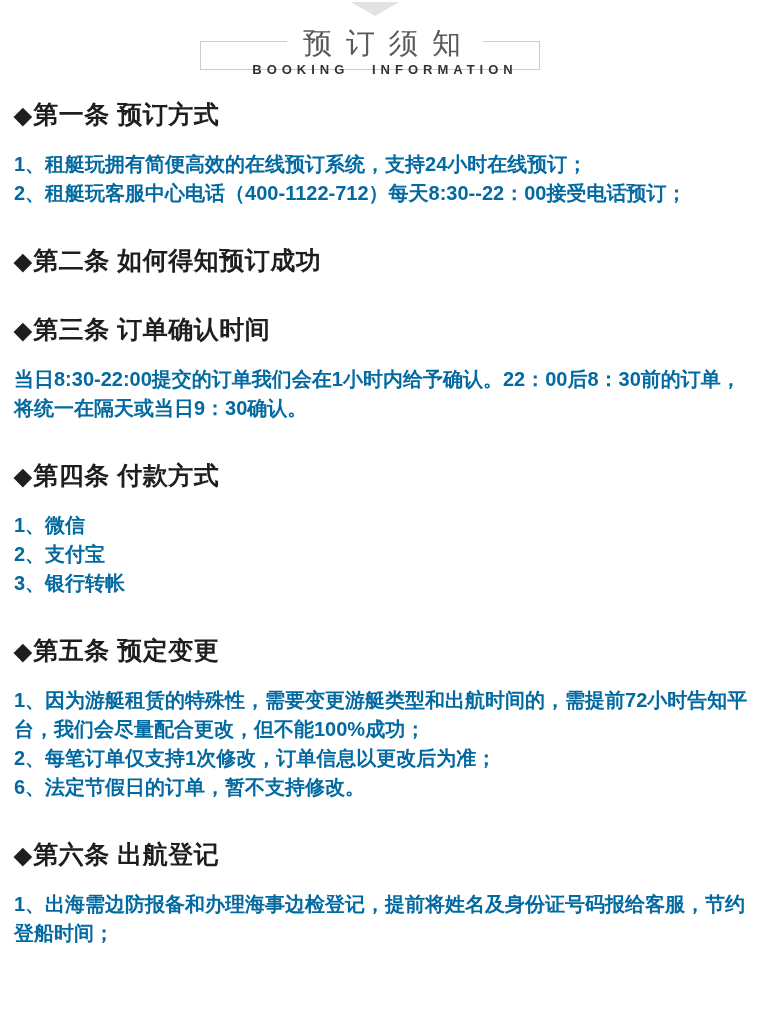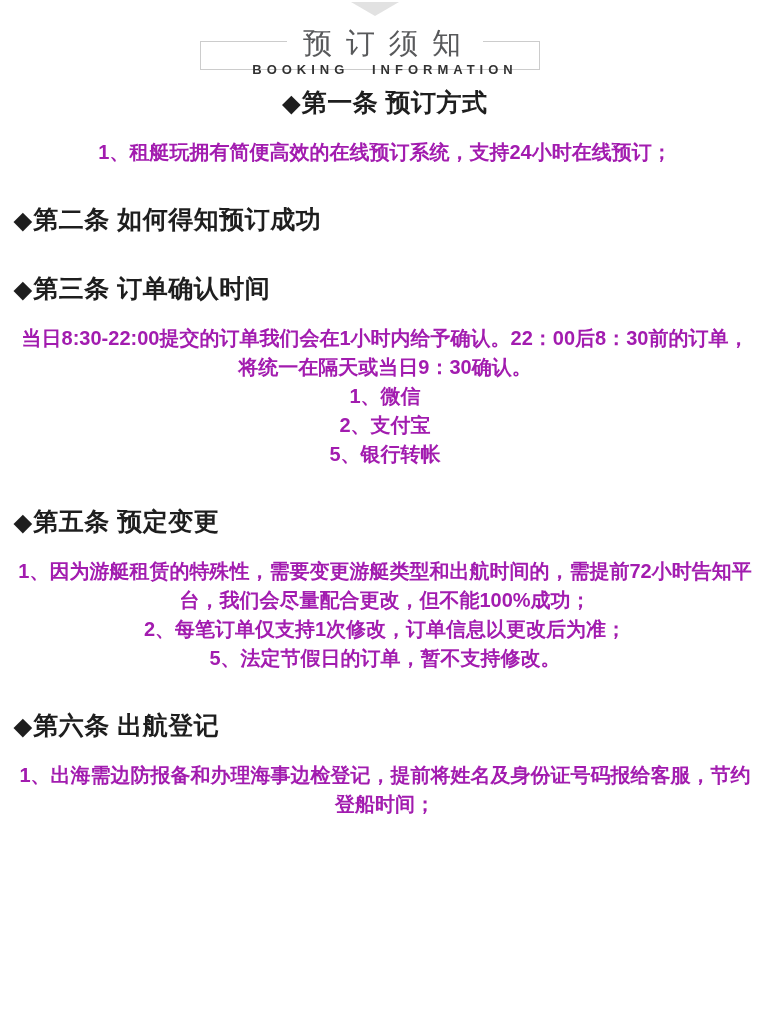--- a/index.html
+++ b/index.html
@@ -36,25 +36,25 @@
     white-space: nowrap;
   }
 
   
   .content { padding: 0 14px; }
   .sec-h {
     font-size: 25px; font-weight: 700; color: #1e1e1e;
     letter-spacing: 0.5px;
     margin: 36px 0 19px 0; line-height: 32px;
   }
-  .sec:first-child .sec-h { margin-top: 0; text-align: center; }
+  .sec:first-child .sec-h { margin-top: 12px; }
   .diamond { font-size: 23px; margin-right: 1px; }
   .line, .para {
-    font-size: 20px; font-weight: 600; color: #a21caf;
-    line-height: 29px; margin: 0; text-align: center;
+    font-size: 20px; font-weight: 600; color: #0369a1;
+    line-height: 29px; margin: 0;
   }
 </style>
 </head>
 <body>
 
 <div class="page">
 
   <div class="header">
     <div class="tri"></div>
     <div class="hbox"></div>
@@ -63,48 +63,50 @@
     </div>
     <div class="en-title">BOOKING INFORMATION</div>
   </div>
 
   <div class="content">
 
     <section class="sec">
       <h2 class="sec-h"><span class="diamond">◆</span><span>第一条 预订方式</span></h2>
       <div class="sec-body">
         <p class="line">1、租艇玩拥有简便高效的在线预订系统，支持24小时在线预订；</p>
+        <p class="line">2、租艇玩客服中心电话（400-1122-712）每天8:30--22：00接受电话预订；</p>
       </div>
     </section>
 
     <section class="sec">
       <h2 class="sec-h"><span class="diamond">◆</span><span>第二条 如何得知预订成功</span></h2>
     </section>
 
     <section class="sec">
       <h2 class="sec-h"><span class="diamond">◆</span><span>第三条 订单确认时间</span></h2>
       <div class="sec-body">
         <p class="para">当日8:30-22:00提交的订单我们会在1小时内给予确认。22：00后8：30前的订单，将统一在隔天或当日9：30确认。</p>
       </div>
     </section>
 
     <section class="sec">
+      <h2 class="sec-h"><span class="diamond">◆</span><span>第四条 付款方式</span></h2>
       <div class="sec-body">
         <p class="line">1、微信</p>
         <p class="line">2、支付宝</p>
-        <p class="line">5、银行转帐</p>
+        <p class="line">3、银行转帐</p>
       </div>
     </section>
 
     <section class="sec">
       <h2 class="sec-h"><span class="diamond">◆</span><span>第五条 预定变更</span></h2>
       <div class="sec-body">
         <p class="line">1、因为游艇租赁的特殊性，需要变更游艇类型和出航时间的，需提前72小时告知平台，我们会尽量配合更改，但不能100%成功；</p>
         <p class="line">2、每笔订单仅支持1次修改，订单信息以更改后为准；</p>
-        <p class="line">5、法定节假日的订单，暂不支持修改。</p>
+        <p class="line">6、法定节假日的订单，暂不支持修改。</p>
       </div>
     </section>
 
     <section class="sec">
       <h2 class="sec-h"><span class="diamond">◆</span><span>第六条 出航登记</span></h2>
       <div class="sec-body">
         <p class="line">1、出海需边防报备和办理海事边检登记，提前将姓名及身份证号码报给客服，节约登船时间；</p>
 
       </div>
     </section>

